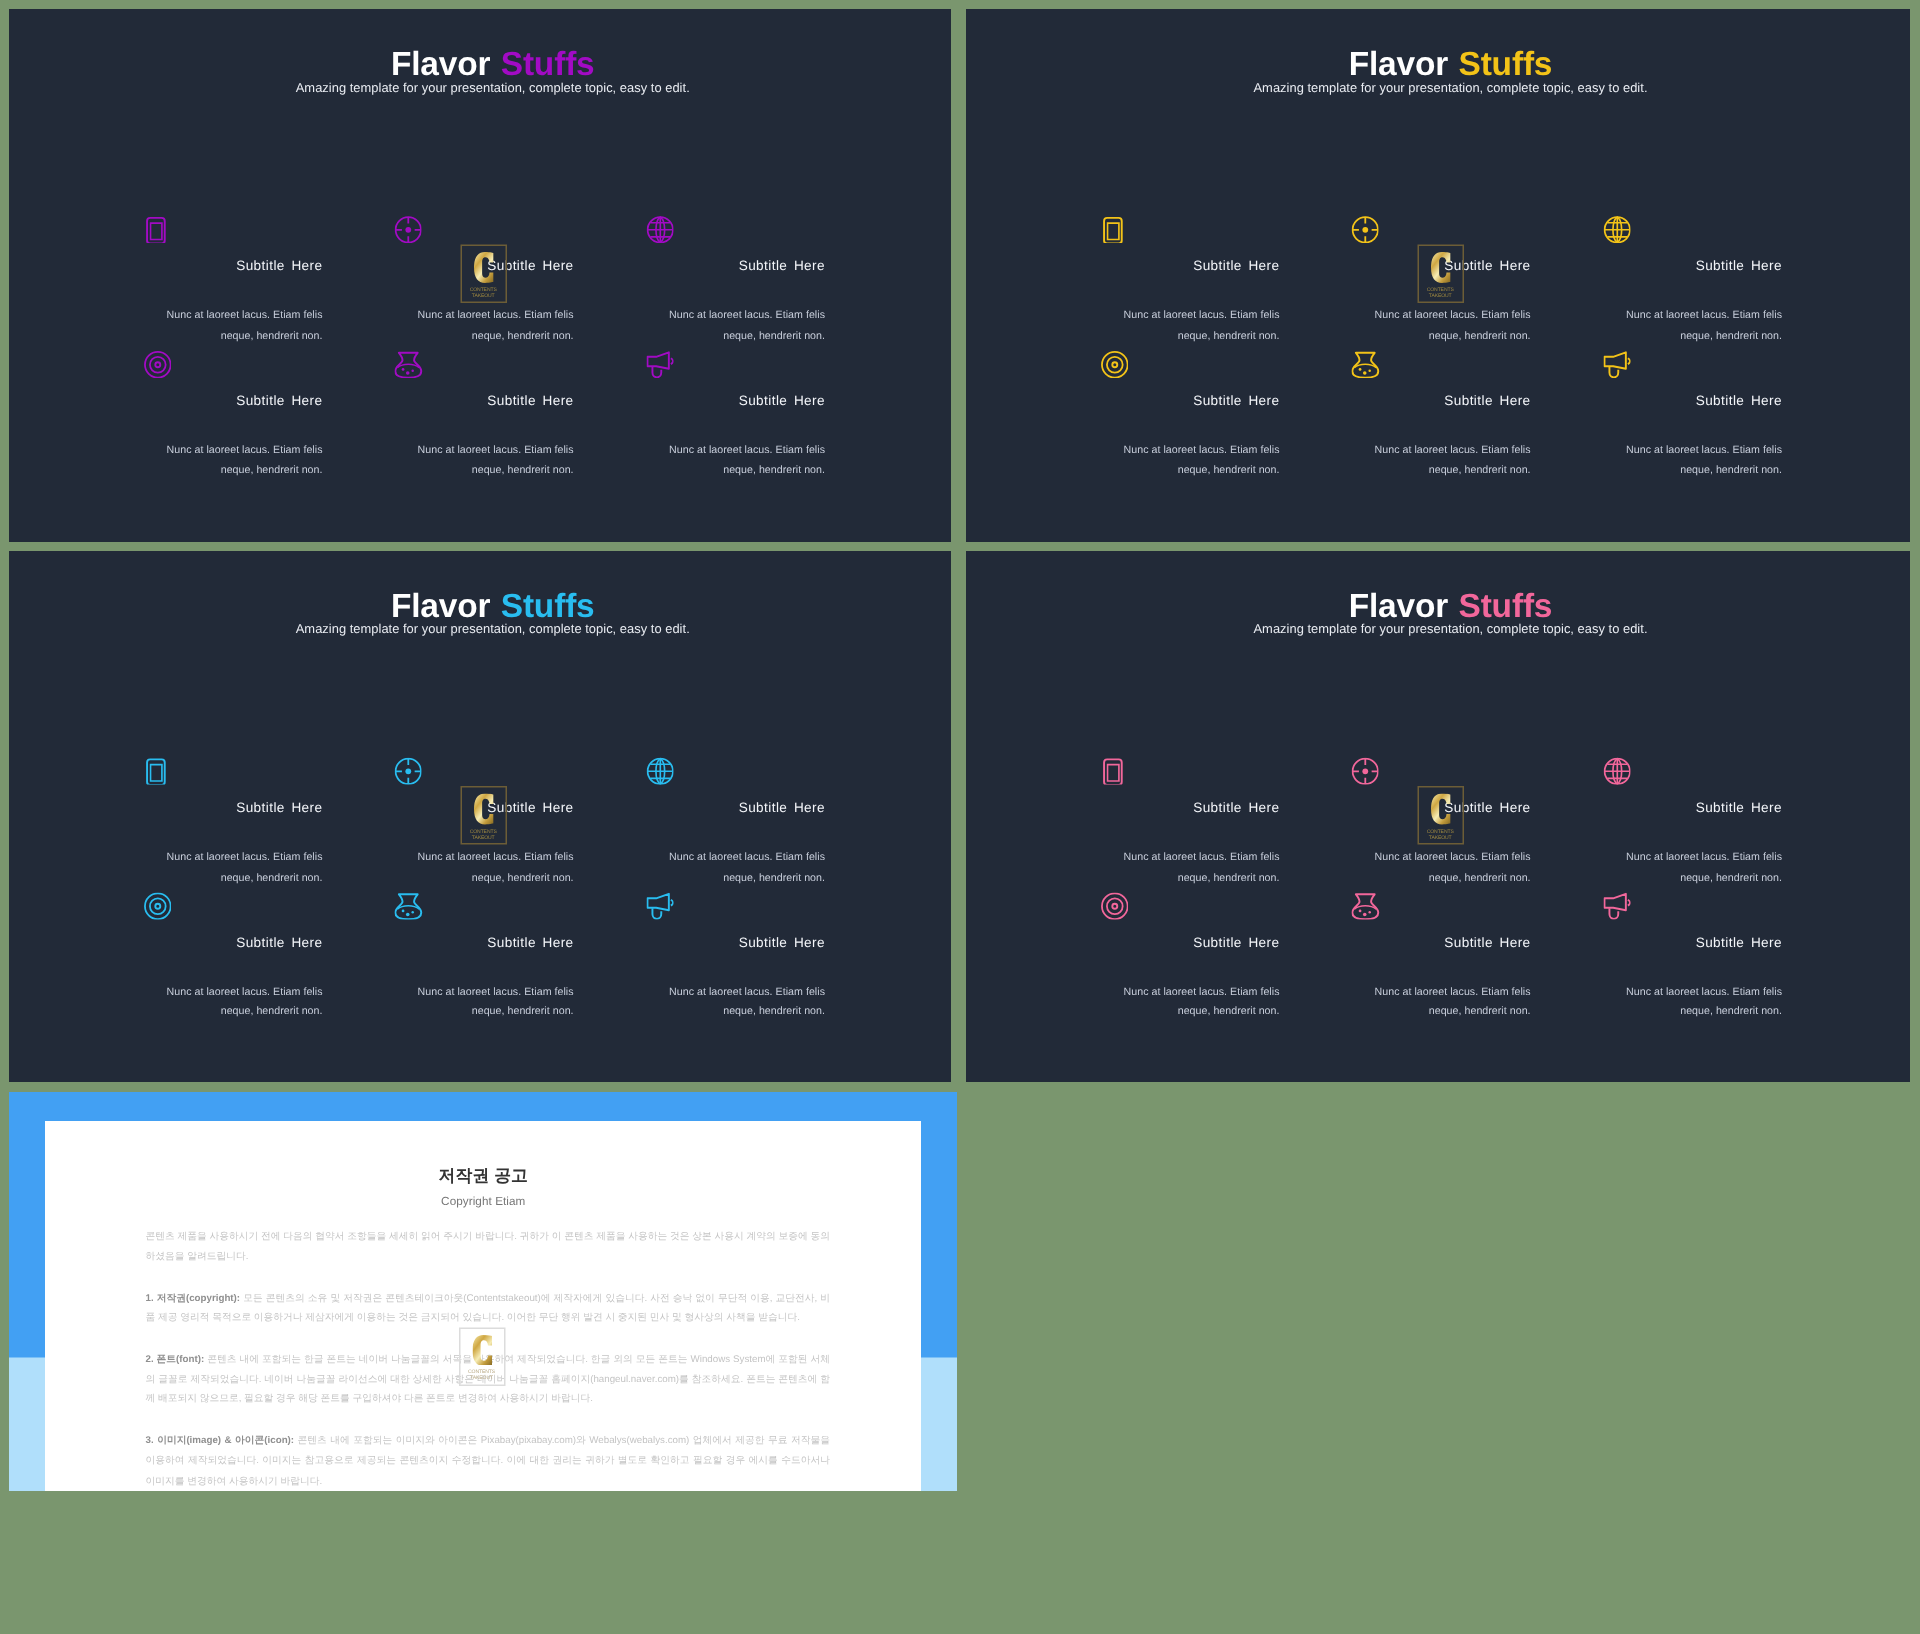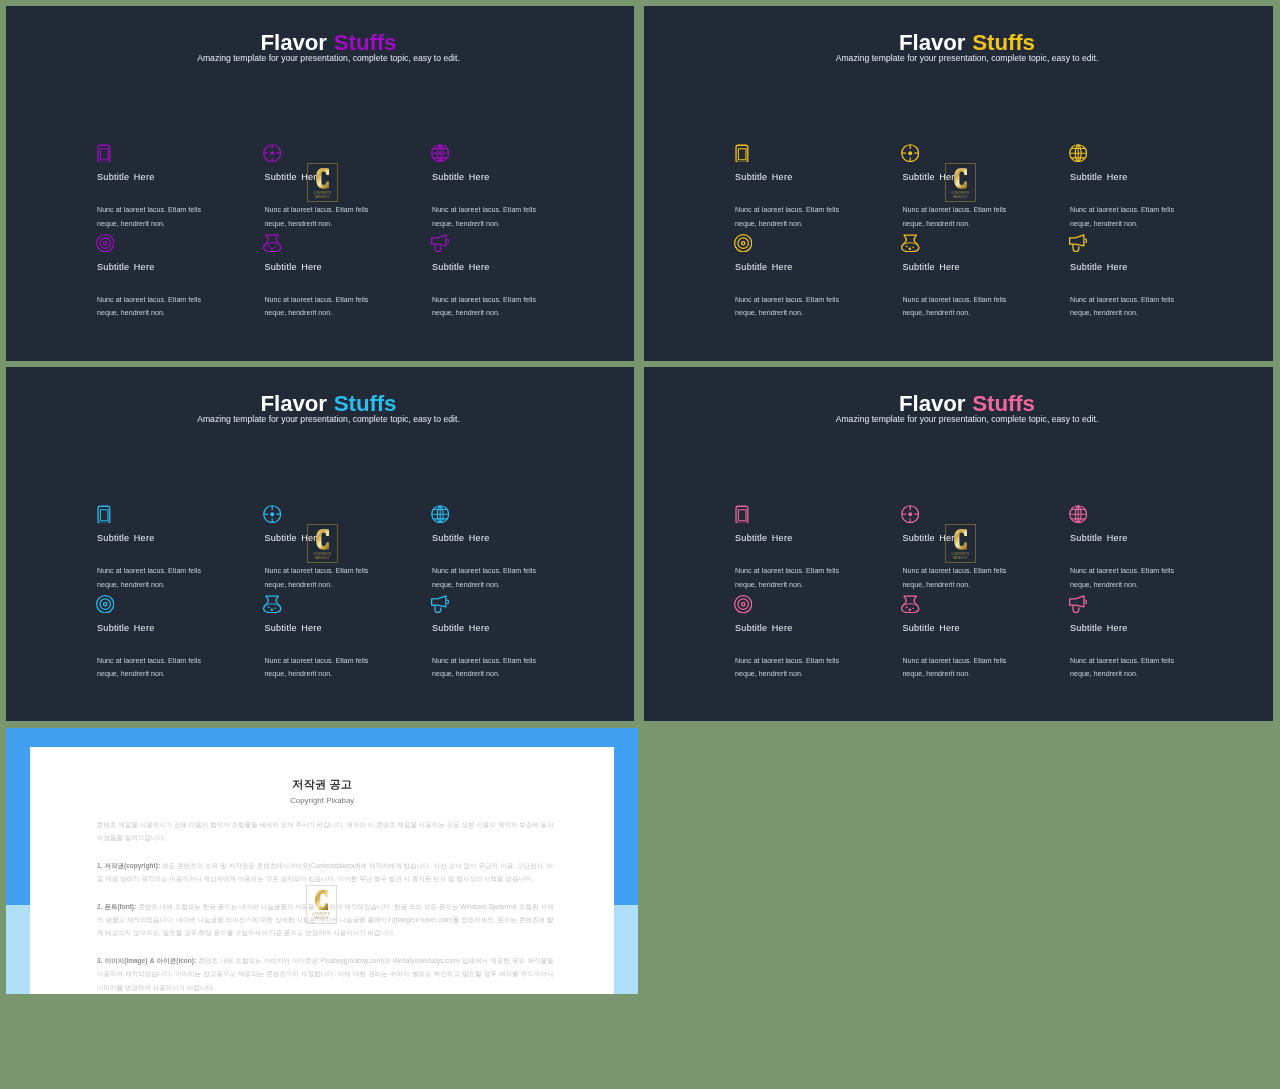--- a/index.html
+++ b/index.html
@@ -18,21 +18,21 @@
   
   .hd{position:absolute;left:0;right:0;top:26px;text-align:center;}
   .ttl{font-size:22.3px;font-weight:bold;line-height:1;letter-spacing:-.1px;color:#fff;}
   .ttl .acc{margin-left:.31em;}
   .sub{margin-top:-.5px;font-size:8.6px;color:#e9ecf2;line-height:1;letter-spacing:.02px;
        padding-left:17px;}
   .ttl{padding-left:17px;}
 
   
   .grid{position:absolute;left:0;top:0;width:100%;height:100%;}
-  .cell{position:absolute;width:118px;}
+  .cell{position:absolute;width:118px;text-align:right;}
   .cell .ic{height:18.4px;}
   .cell .ic svg{display:block;}
   .cell .ch{font-size:9.05px;color:#f3f5f9;letter-spacing:.28px;word-spacing:1.6px;
             white-space:nowrap;line-height:1;margin-top:10.7px;}
   .cell .cb{font-size:7.1px;color:#c8cedb;line-height:13.4px;letter-spacing:.02px;margin-top:22px;}
 
   
   .wm{position:absolute;border:1px solid #6c5d36;box-sizing:border-box;}
   .wm .c{position:absolute;left:8.1px;top:4.3px;width:13.1px;height:20.7px;}
   .wm .c svg{display:block;}
@@ -440,21 +440,21 @@
           <div>CONTENTS</div>
           <div>TAKEOUT</div>
         </div>
       </div>
     </div>
   <div class="slide s5">
     <div class="lower"></div>
     <div class="paper">
       <div class="dochead">
         <div class="dtitle">저작권 공고</div>
-        <div class="dsub">Copyright Pixabay</div>
+        <div class="dsub">Copyright Etiam</div>
       </div>
       <div class="doc">
           <div class="dpara"><span>콘텐츠 제품을 사용하시기 전에 다음의 협약서 조항들을 세세히 읽어 주시기 바랍니다. 귀하가 이 콘텐츠 제품을 사용하는 것은 상본 사용시 계약의 보증에 동의하셨음을 알려드립니다.</span></div>
           <div class="dpara"><b>1. 저작권(copyright):</b><span> 모든 콘텐츠의 소유 및 저작권은 콘텐츠테이크아웃(Contentstakeout)에 제작자에게 있습니다. 사전 승낙 없이 무단적 이용, 교단전사, 비품 제공 영리적 목적으로 이용하거나 제삼자에게 이용하는 것은 금지되어 있습니다. 이어한 무단 행위 발견 시 중지된 민사 및 형사상의 사책을 받습니다.</span></div>
           <div class="dpara"><b>2. 폰트(font):</b><span> 콘텐츠 내에 포함되는 한글 폰트는 네이버 나눔글꼴의 서목을 사용하여 제작되었습니다. 한글 외의 모든 폰트는 Windows System에 포함된 서체의 글꼴로 제작되었습니다. 네이버 나눔글꼴 라이선스에 대한 상세한 사항은 네이버 나눔글꼴 홈페이지(hangeul.naver.com)를 참조하세요. 폰트는 콘텐츠에 함께 배포되지 않으므로, 필요할 경우 해당 폰트를 구입하셔야 다른 폰트로 변경하여 사용하시기 바랍니다.</span></div>
           <div class="dpara"><b>3. 이미지(image) &amp; 아이콘(icon):</b><span> 콘텐츠 내에 포함되는 이미지와 아이콘은 Pixabay(pixabay.com)와 Webalys(webalys.com) 업체에서 제공한 무료 저작물을 이용하여 제작되었습니다. 이미지는 참고용으로 제공되는 콘텐츠이지 수정합니다. 이에 대한 권리는 귀하가 별도로 확인하고 필요할 경우 에시를 수드아서나 이미지를 변경하여 사용하시기 바랍니다.</span></div>
           <div class="dpara"><span>콘텐츠 제품 라이선스에 대한 상세한 사항은 홈페이지 하단에 기재된 콘텐츠라이선스를 참조하세요.</span></div>
           <div class="wm" style="left:208.5px;top:66.5px;width:31.1px;height:39.4px;border-color:#dcdcdc">
             <div class="c" aria-label="C">
               <svg viewBox="0 0 52 82" width="13.1" height="20.7">

